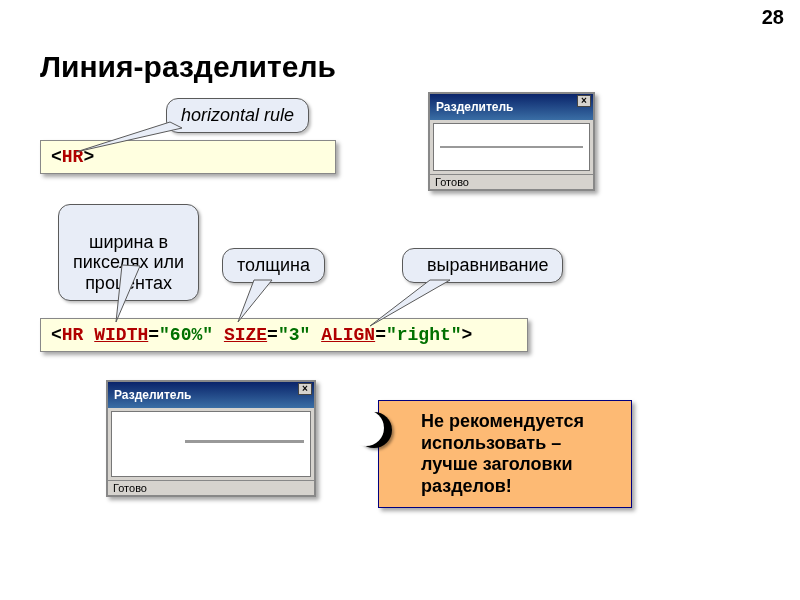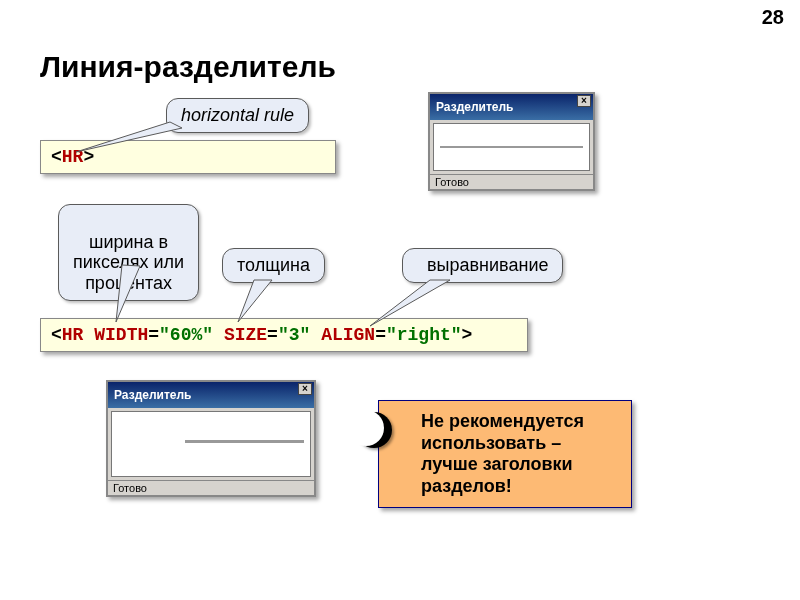--- a/index.html
+++ b/index.html
@@ -47,21 +47,21 @@
     background: #ffffe0;
     border: 1px solid #888;
     font-family: "Courier New", monospace;
     font-size: 18px;
     font-weight: bold;
     padding: 6px 10px;
     box-shadow: 3px 3px 4px rgba(0,0,0,0.35);
   }
   .codeblock .angle { color: #000; }
   .codeblock .tag { color: #b00000; }
-  .codeblock .attr { color: #b00000; }
+  .codeblock .attr { color: #b00000; text-decoration: underline; }
   .codeblock .eq { color: #000; }
   .codeblock .val { color: #007000; }
   
   .miniwin {
     position: absolute;
     background: #d6d3ce;
     border: 2px solid #888;
     box-shadow: 3px 3px 4px rgba(0,0,0,0.35);
   }
   .miniwin .titlebar {

